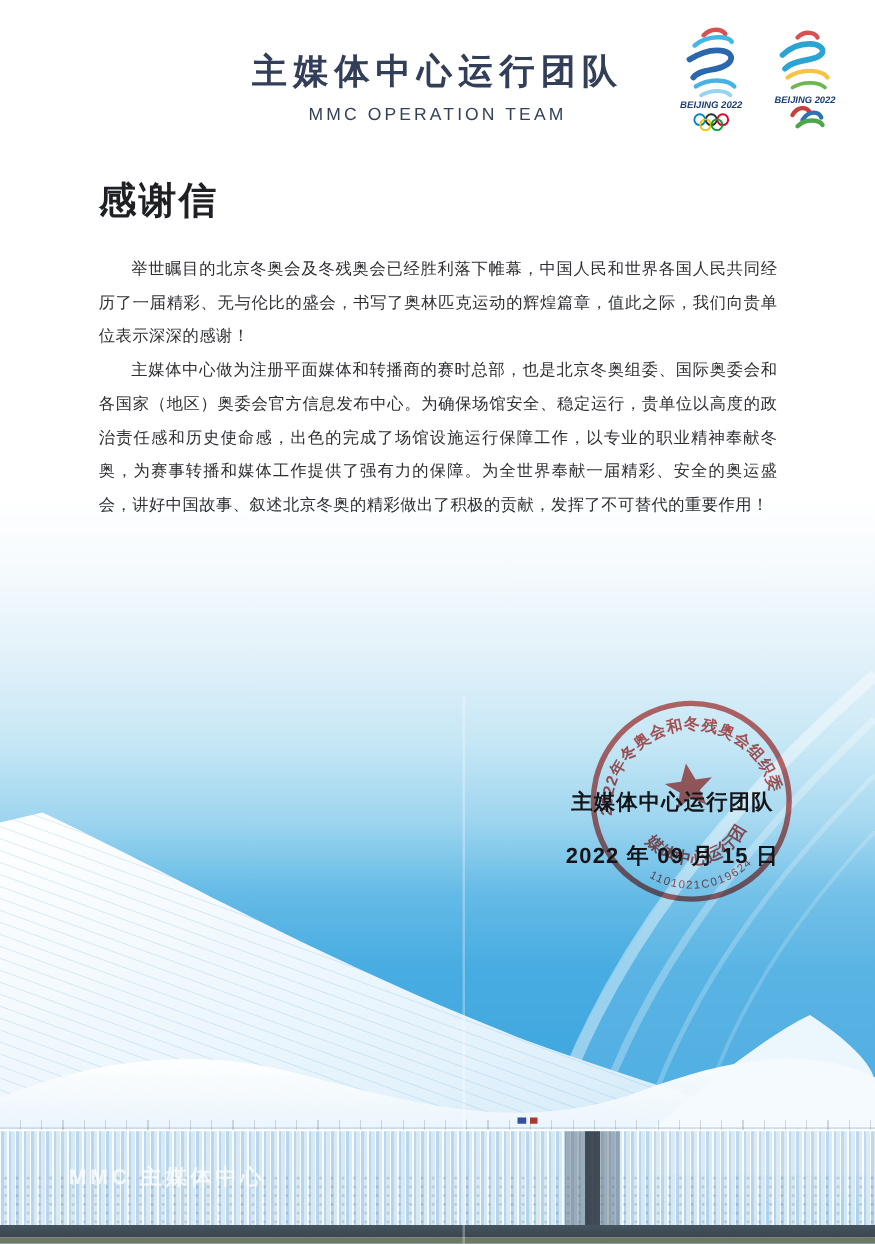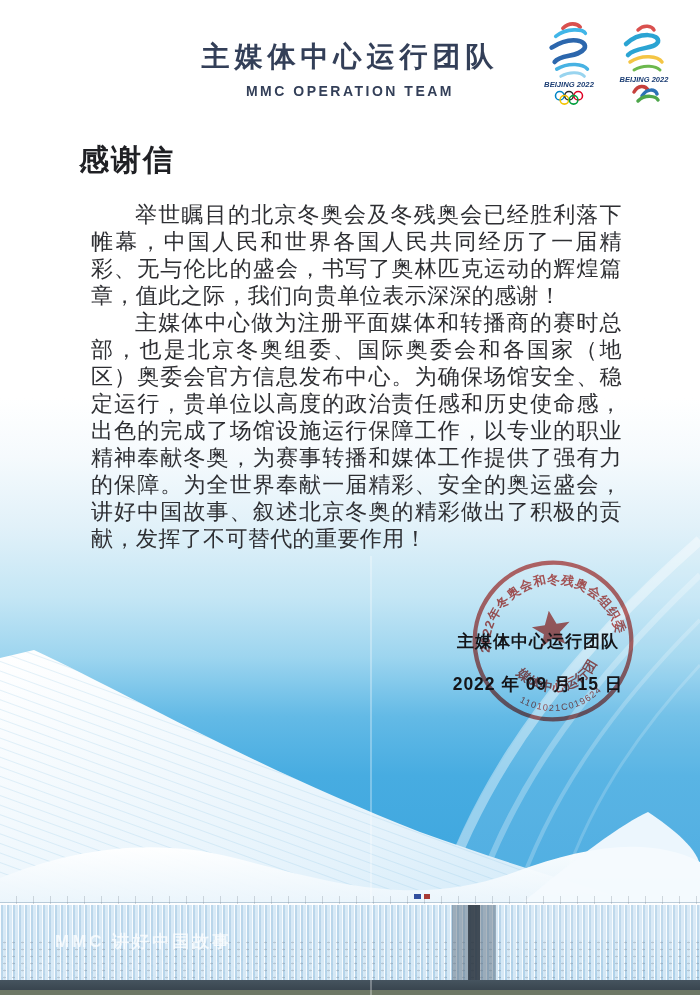--- a/index.html
+++ b/index.html
@@ -28,42 +28,42 @@
 
   
   .header {
     position: absolute; top: 38px; left: 0; width: 100%;
     text-align: center; color: #333f58; z-index: 5;
   }
   .header-title {
     font-size: 28px; font-weight: 700; letter-spacing: 5px;
   }
   .header-subtitle {
-    margin-top: 7px; font-size: 14px; font-weight: 700; letter-spacing: 2.5px;
+    margin-top: 7px; font-size: 14px; font-weight: 400; letter-spacing: 2.5px;
   }
 
   .logo { position: absolute; z-index: 5; }
   .logo-olympic   { top: 20px; left: 538px; }
   .logo-paralympic{ top: 22px; left: 610px; }
 
   
   .letter {
     position: absolute; top: 140px; left: 79px; width: 543px; z-index: 5;
     color: #2e2f33;
   }
   .letter-title {
     text-align: left; font-size: 30px; font-weight: 700; color: #1f2024;
     letter-spacing: 2px; margin-bottom: 20px;
   }
   .salutation {
     font-size: 17.5px; font-weight: 700; color: #27282c; margin-bottom: 15px;
   }
   .para {
-    font-size: 22px; line-height: 27px; text-align: justify;
-    text-indent: 2em; letter-spacing: 0.4px; font-weight: 500; margin-left: 12px;
+    font-size: 13px; line-height: 27px; text-align: justify;
+    text-indent: 2em; letter-spacing: 0.4px; font-weight: 500;
   }
 
   
   .signature {
     position: absolute; left: 437px; top: 630px; width: 202px;
     text-align: center; z-index: 7; color: #141519;
   }
   .signature-team { font-size: 17px; font-weight: 700; letter-spacing: 1px; }
   .signature-date { margin-top: 19px; font-size: 17.5px; font-weight: 700; letter-spacing: 1px; }
 
@@ -171,21 +171,21 @@
     <div class="crowd"></div>
     <div class="tower">
       <div class="tower-core"></div>
     </div>
   </div>
   <div class="flagpole-row"></div>
   <div class="flag-blue"></div>
   <div class="flag-red"></div>
   <div class="base-band"></div>
   <div class="ground"></div>
-  <div class="watermark">MMC 讲好中国故事</div>
+  <div class="watermark">MMC 主媒体中心</div>
 
   <div class="header">
     <div class="header-title">主媒体中心运行团队</div>
     <div class="header-subtitle">MMC OPERATION TEAM</div>
   </div>
 
   <svg class="logo logo-olympic" width="62" height="88" viewBox="0 0 60 86">
     <g fill="none" stroke-linecap="round">
       <path d="M24 8 C30 2 38 3 41 7" stroke="#d9504e" stroke-width="3.5"></path>
       <path d="M17 16 C28 7 44 9 46 13" stroke="#41b6e8" stroke-width="3.5"></path>

